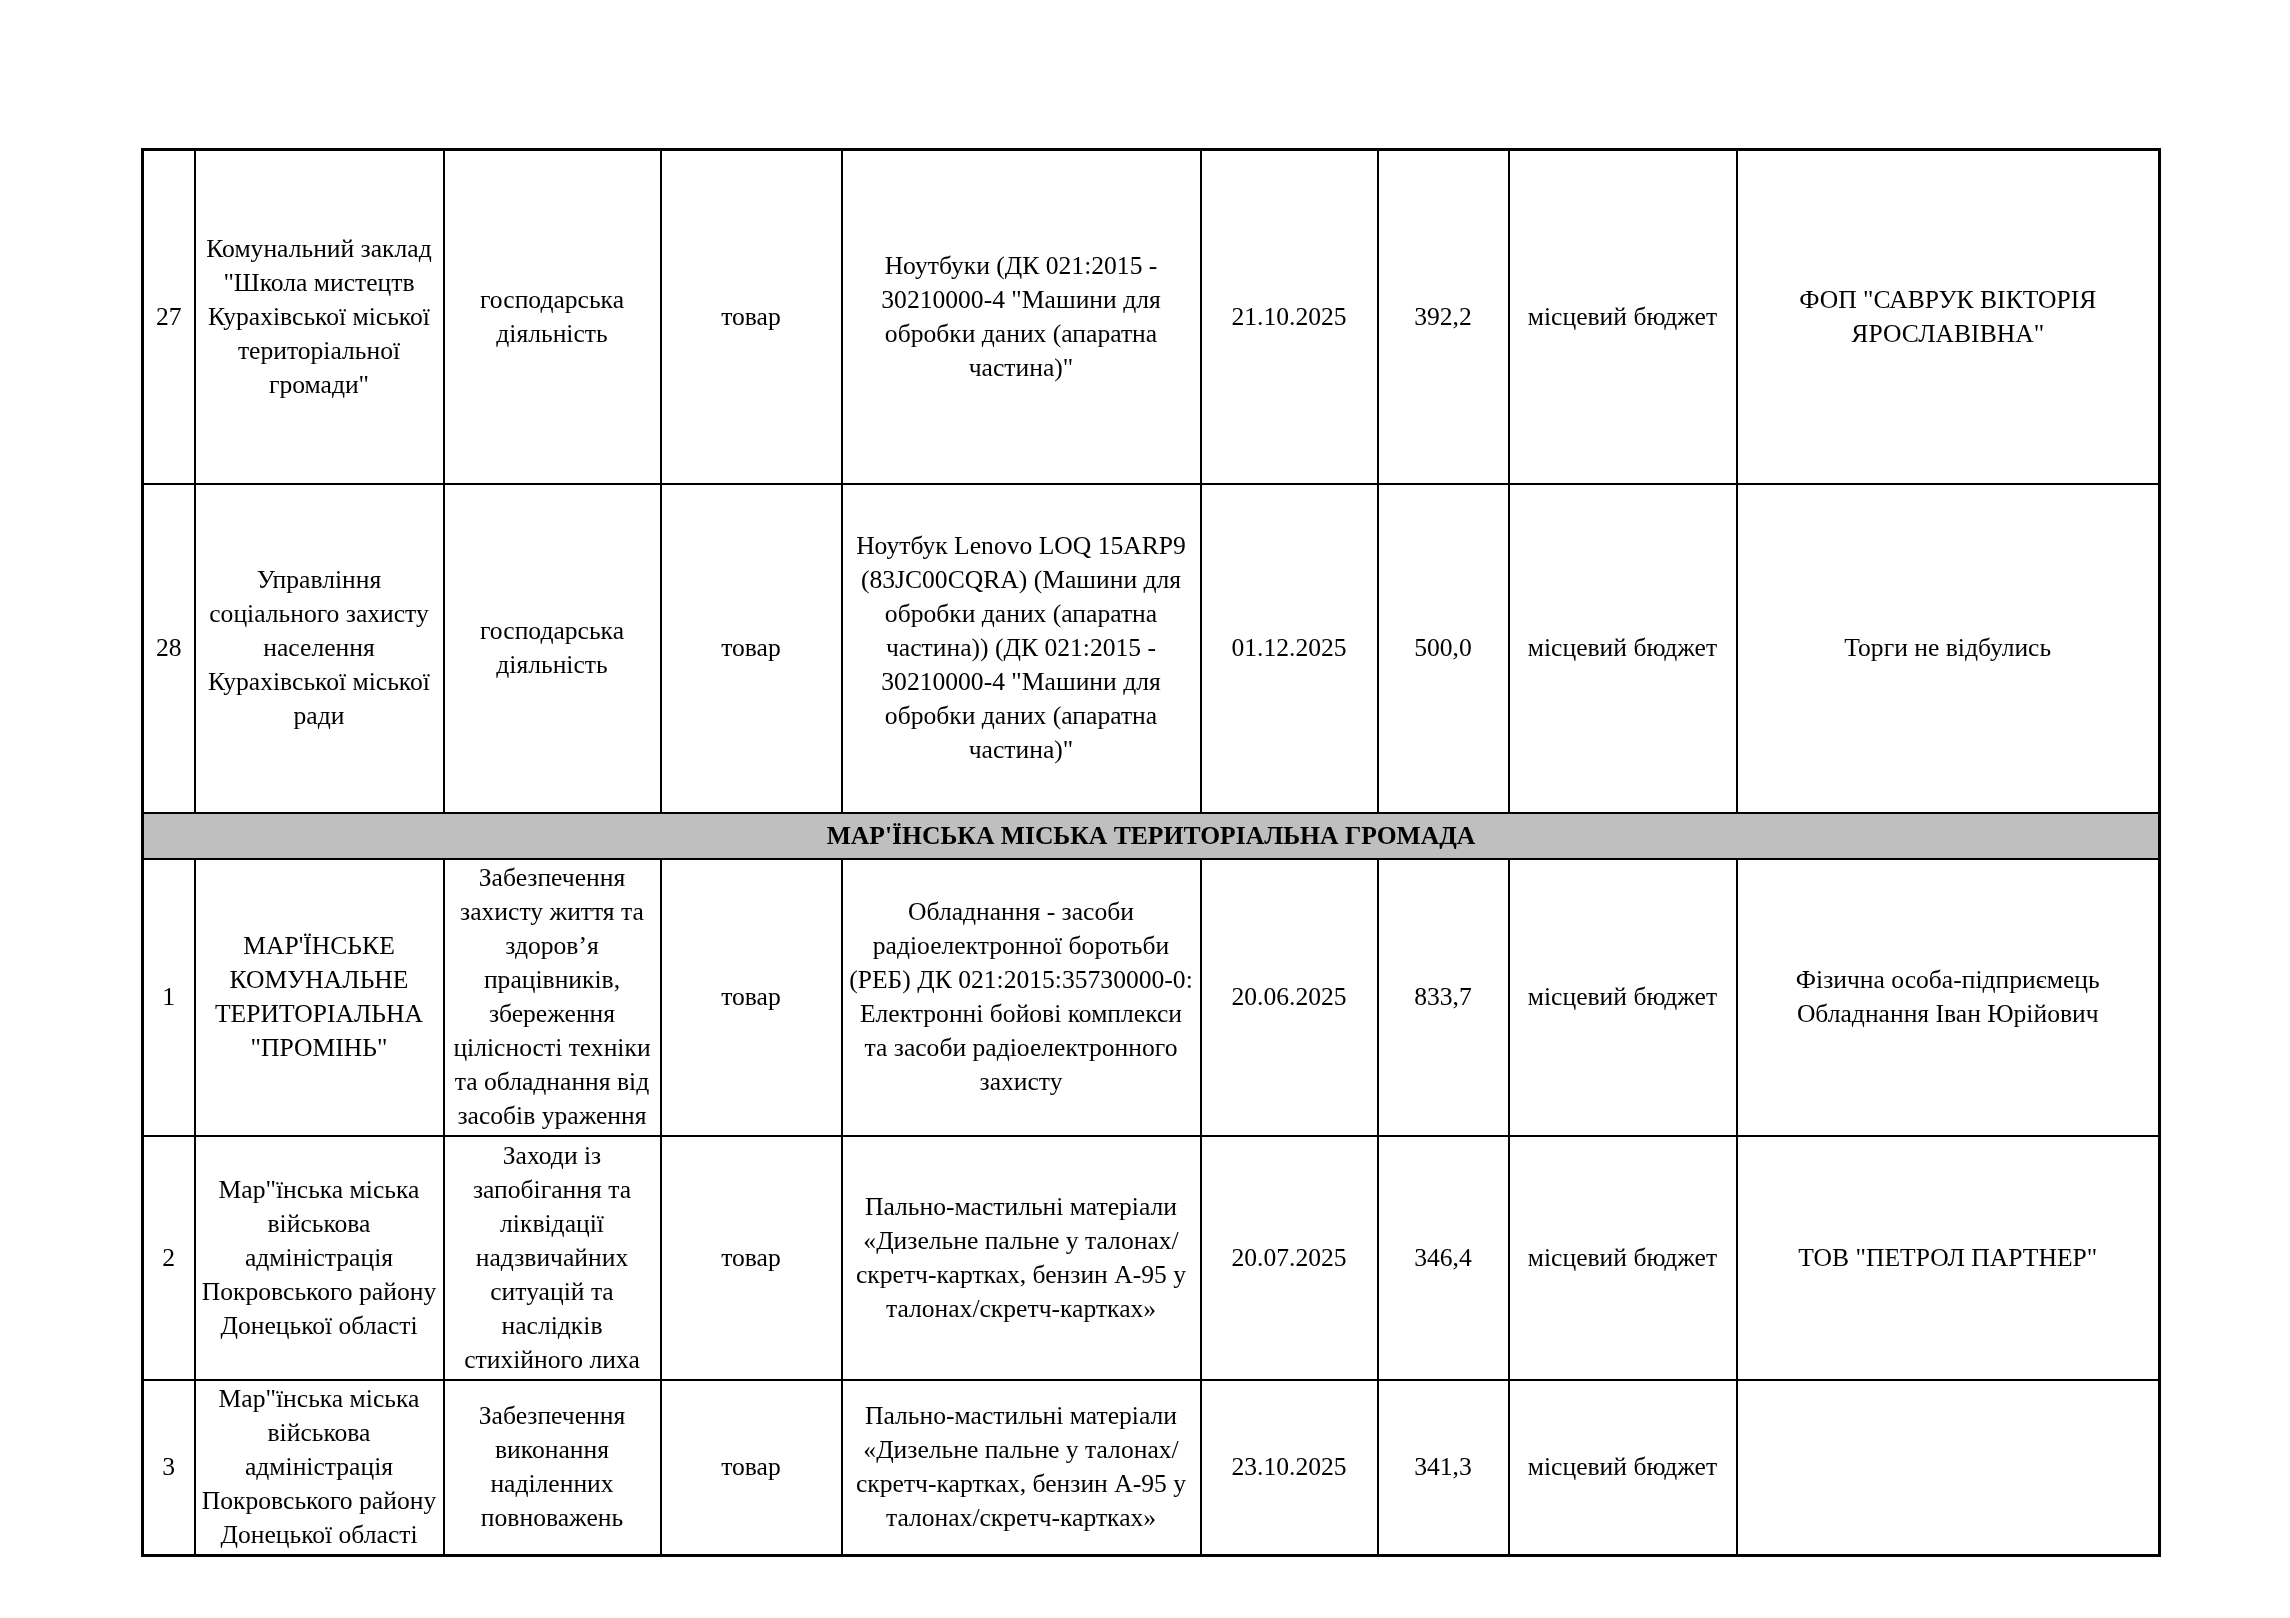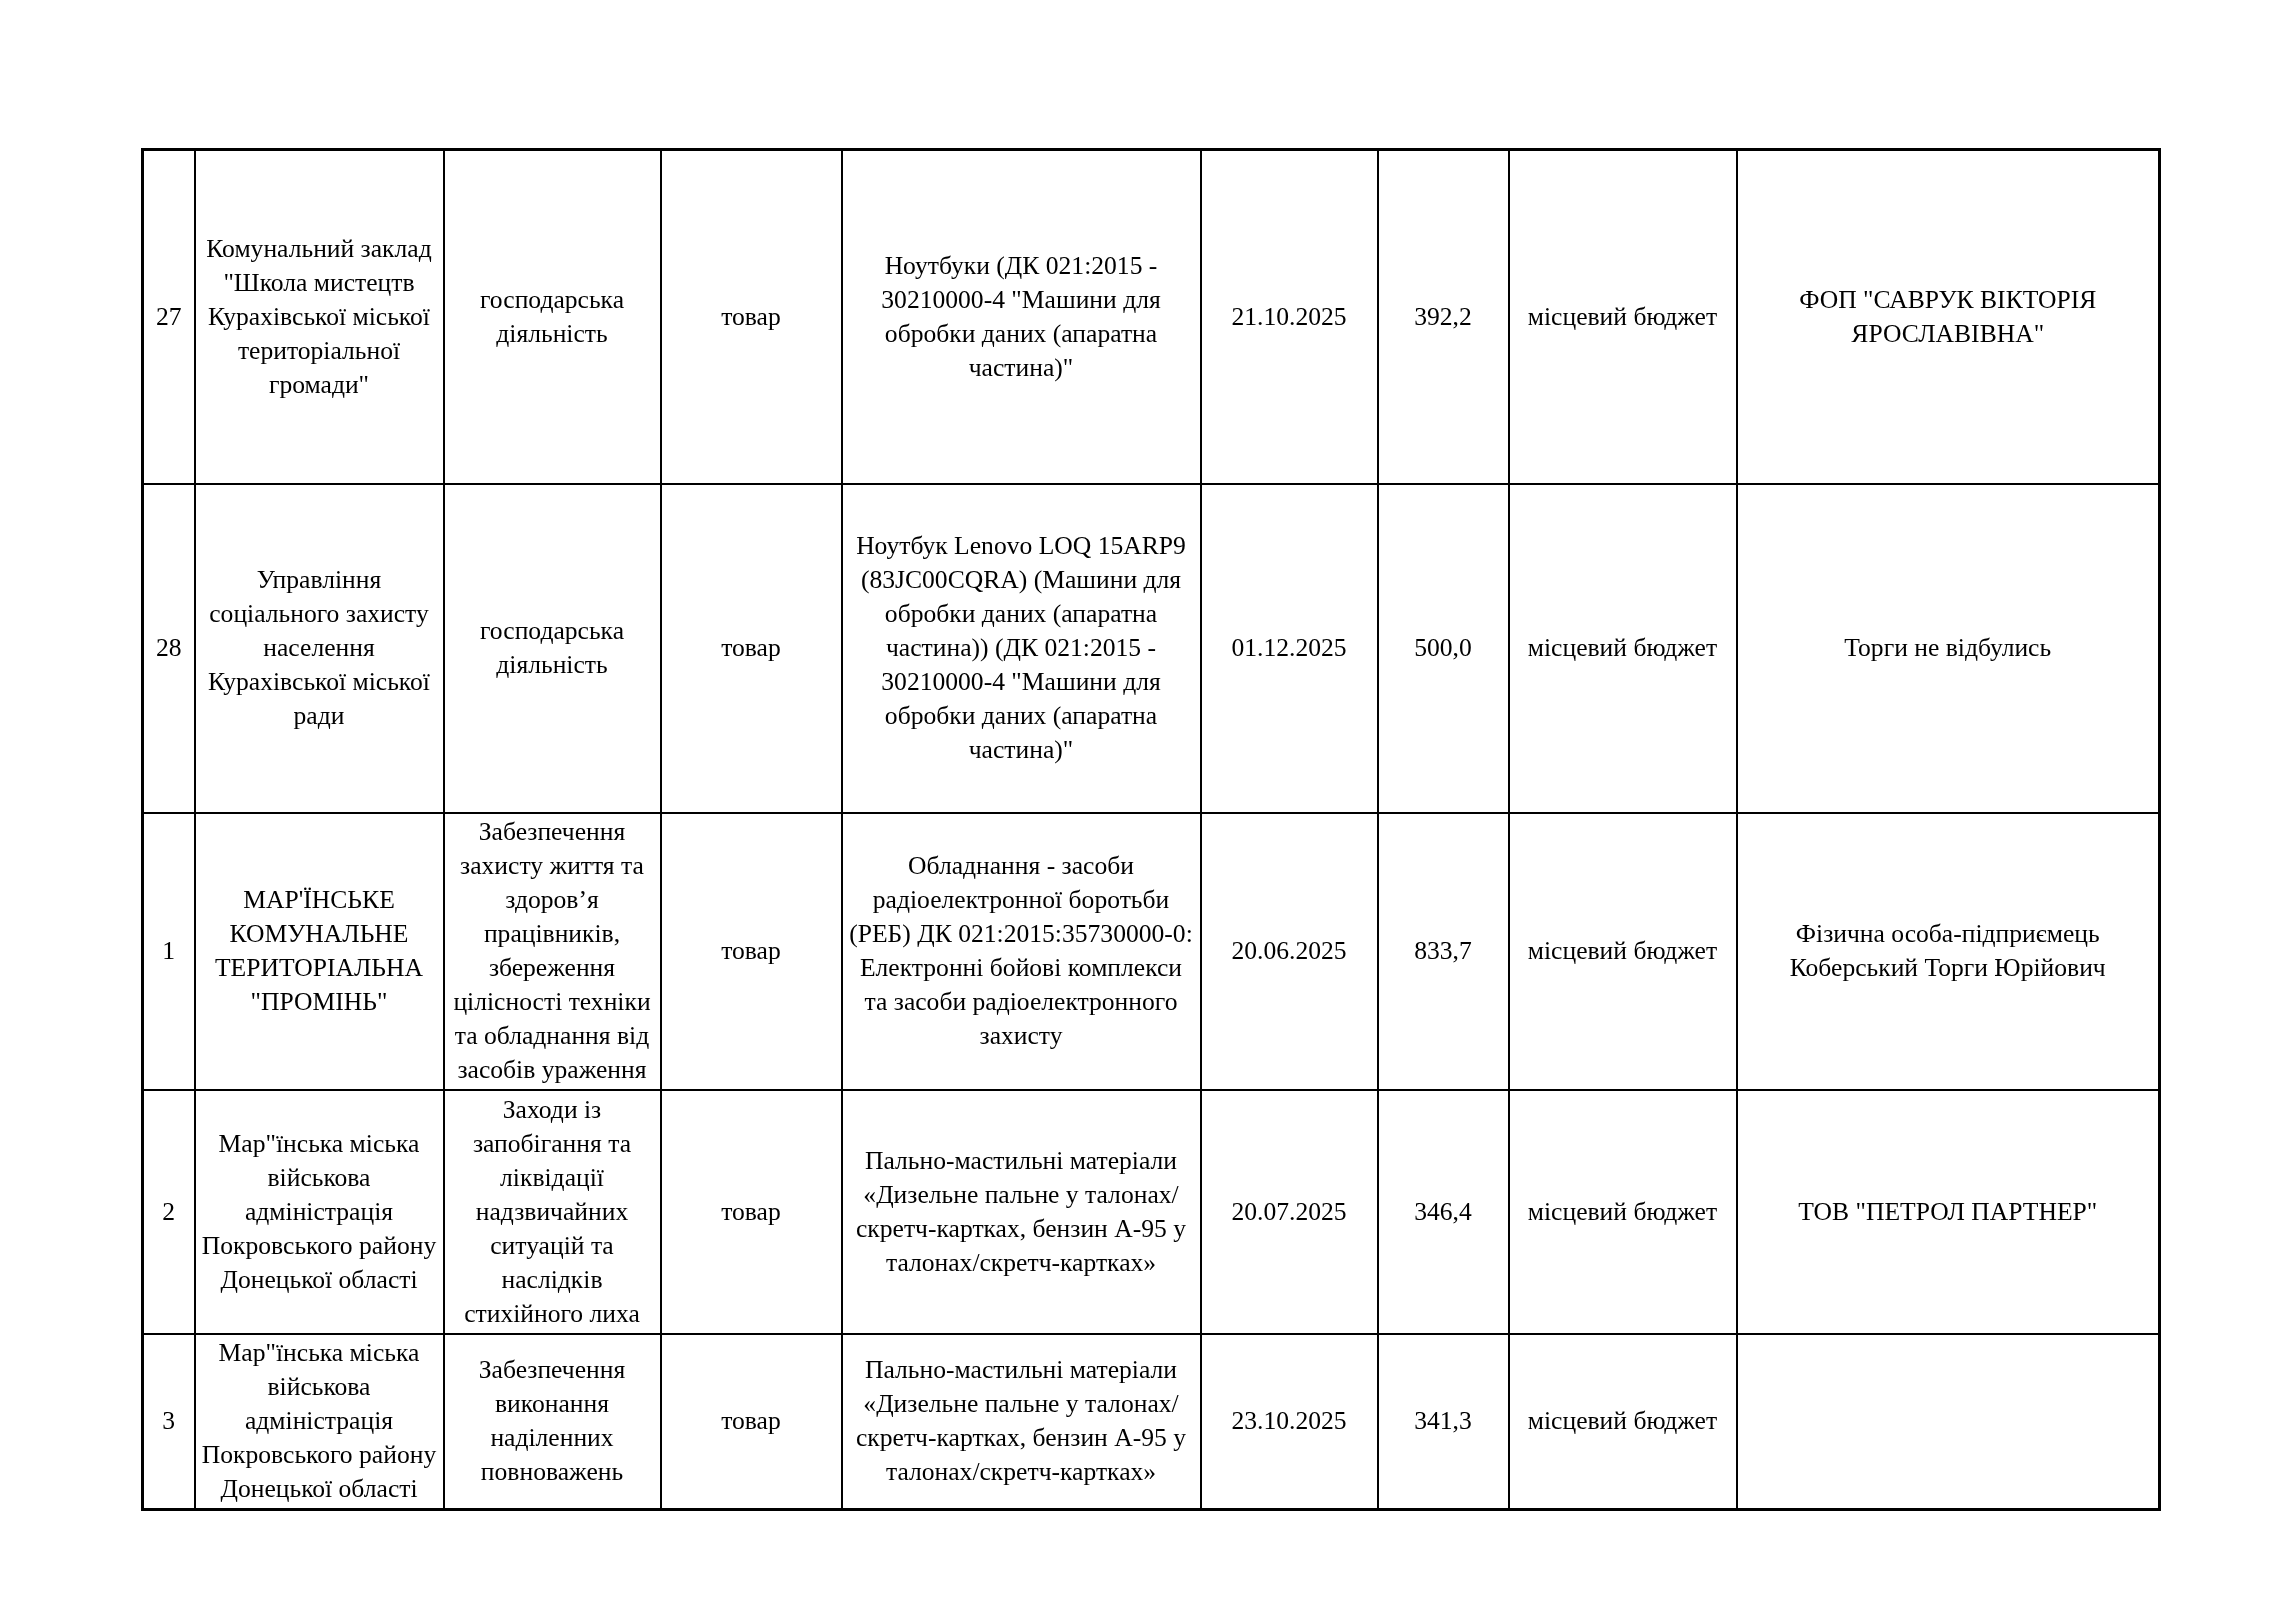--- a/index.html
+++ b/index.html
@@ -73,30 +73,33 @@
         <td class="num-cell">28</td>
         <td>Управління соціального захисту населення Курахівської міської ради</td>
         <td>господарська діяльність</td>
         <td>товар</td>
         <td class="desc-cell">Ноутбук Lenovo LOQ 15ARP9 (83JC00CQRA) (Машини для обробки даних (апаратна частина)) (ДК 021:2015 - 30210000-4 "Машини для обробки даних (апаратна частина)"</td>
         <td>01.12.2025</td>
         <td>500,0</td>
         <td>місцевий бюджет</td>
         <td>Торги не відбулись</td>
       </tr>
+      <tr style="height: 46px;">
+        <td colspan="9" class="section-cell" style="background: rgb(191, 191, 191);">МАР'ЇНСЬКА МІСЬКА ТЕРИТОРІАЛЬНА ГРОМАДА</td>
+      </tr>
       <tr style="height: 256px;">
         <td class="num-cell">1</td>
         <td>МАР'ЇНСЬКЕ КОМУНАЛЬНЕ ТЕРИТОРІАЛЬНА "ПРОМІНЬ"</td>
         <td>Забезпечення захисту життя та здоров’я працівників, збереження цілісності техніки та обладнання від засобів ураження</td>
         <td>товар</td>
         <td class="desc-cell">Обладнання - засоби радіоелектронної боротьби (РЕБ) ДК 021:2015:35730000-0: Електронні бойові комплекси та засоби радіоелектронного захисту</td>
         <td>20.06.2025</td>
         <td>833,7</td>
         <td>місцевий бюджет</td>
-        <td>Фізична особа-підприємець Коберський Торги Юрійович</td>
+        <td>Фізична особа-підприємець Обладнання Іван Юрійович</td>
       </tr>
       <tr style="height: 208px;">
         <td class="num-cell">2</td>
         <td>Мар"їнська міська військова адміністрація Покровського району Донецької області</td>
         <td>Заходи із запобігання та ліквідації надзвичайних ситуацій та наслідків стихійного лиха</td>
         <td>товар</td>
         <td class="desc-cell">Пально-мастильні матеріали «Дизельне пальне у талонах/скретч-картках, бензин А-95 у талонах/скретч-картках»</td>
         <td>20.07.2025</td>
         <td>346,4</td>
         <td>місцевий бюджет</td>

